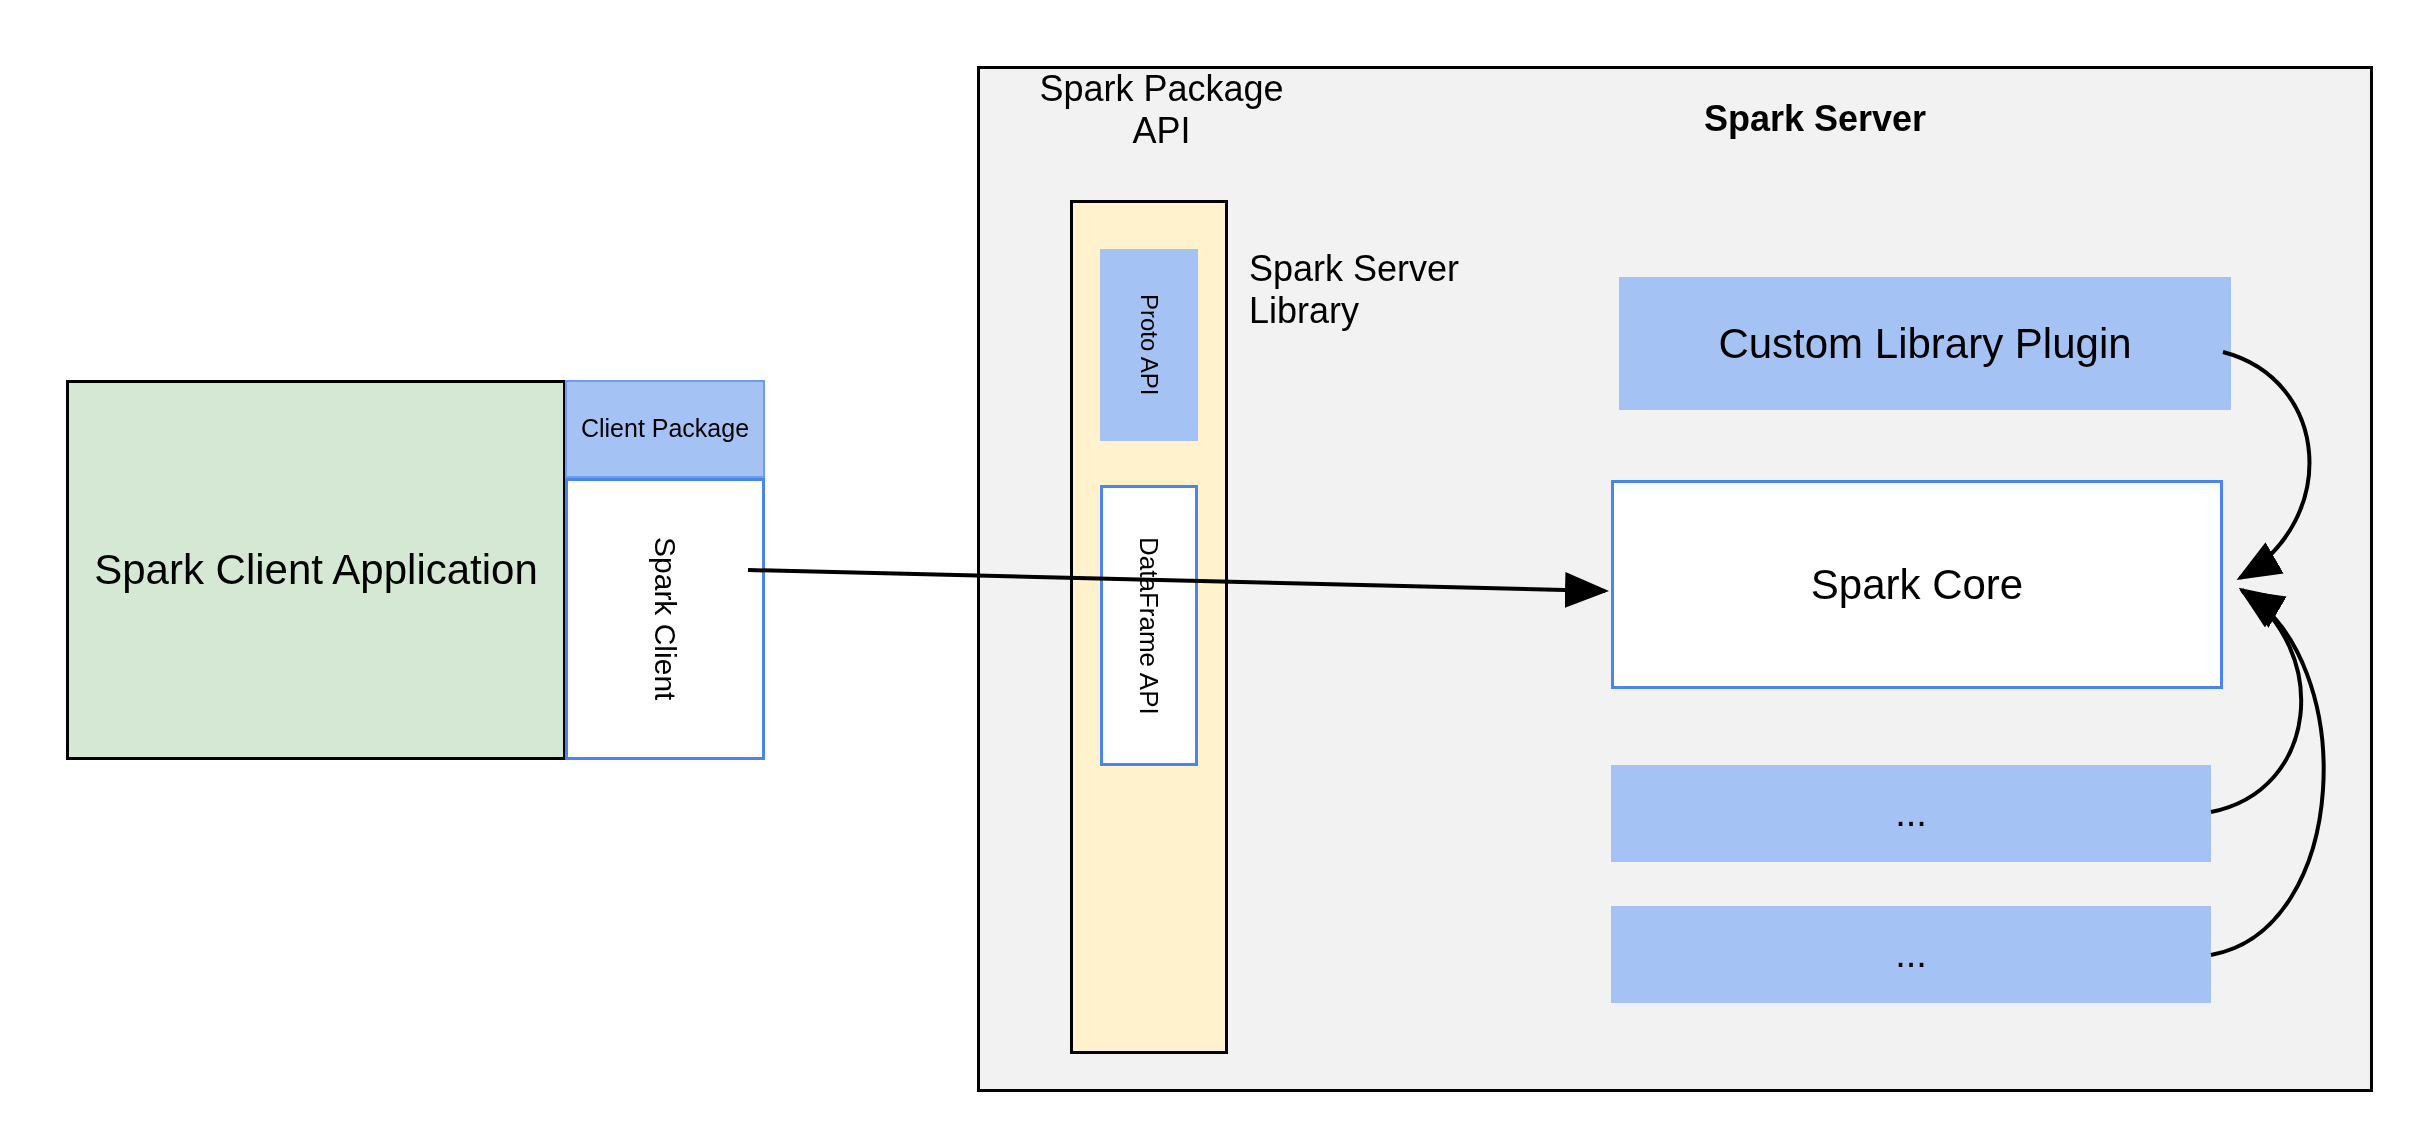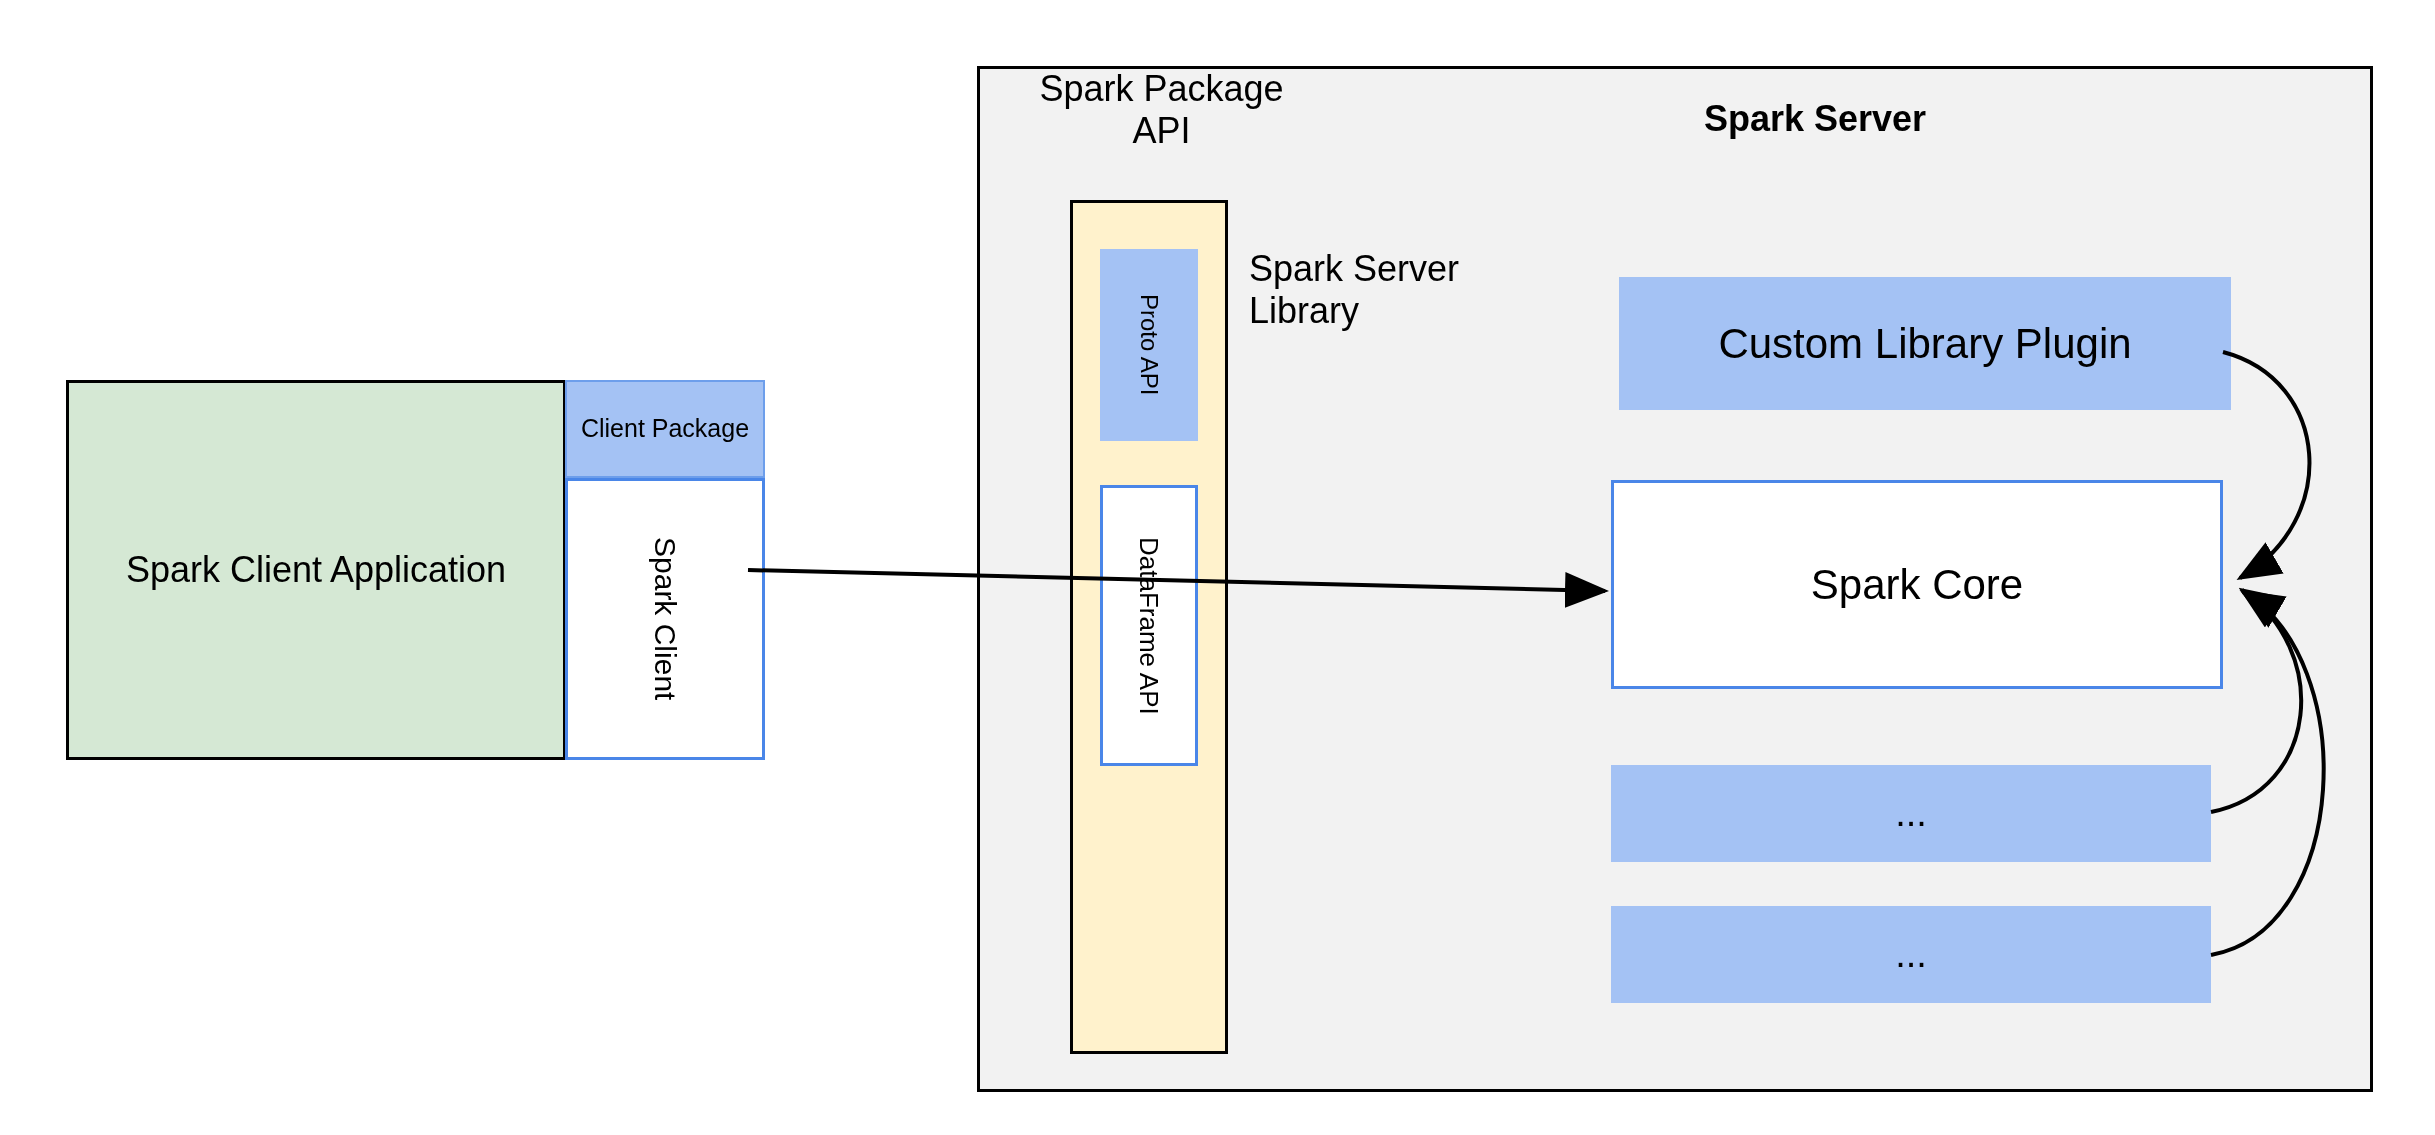--- a/index.html
+++ b/index.html
@@ -34,21 +34,21 @@
     color: #000000;
     white-space: pre-line;
   }
 
   
   #client-app {
     left: 66px;  top: 380px;
     width: 500px; height: 380px;
     background: #D5E8D4;
     border: 3px solid #000000;
-    font-size: 36px;
+    font-size: 42px;
   }
   #client-package {
     left: 565px; top: 380px;
     width: 200px; height: 98px;
     background: #A4C2F4;
     border: 2px solid #6D9EEB;
     font-size: 25px;
   }
   #spark-client {
     left: 565px; top: 478px;

